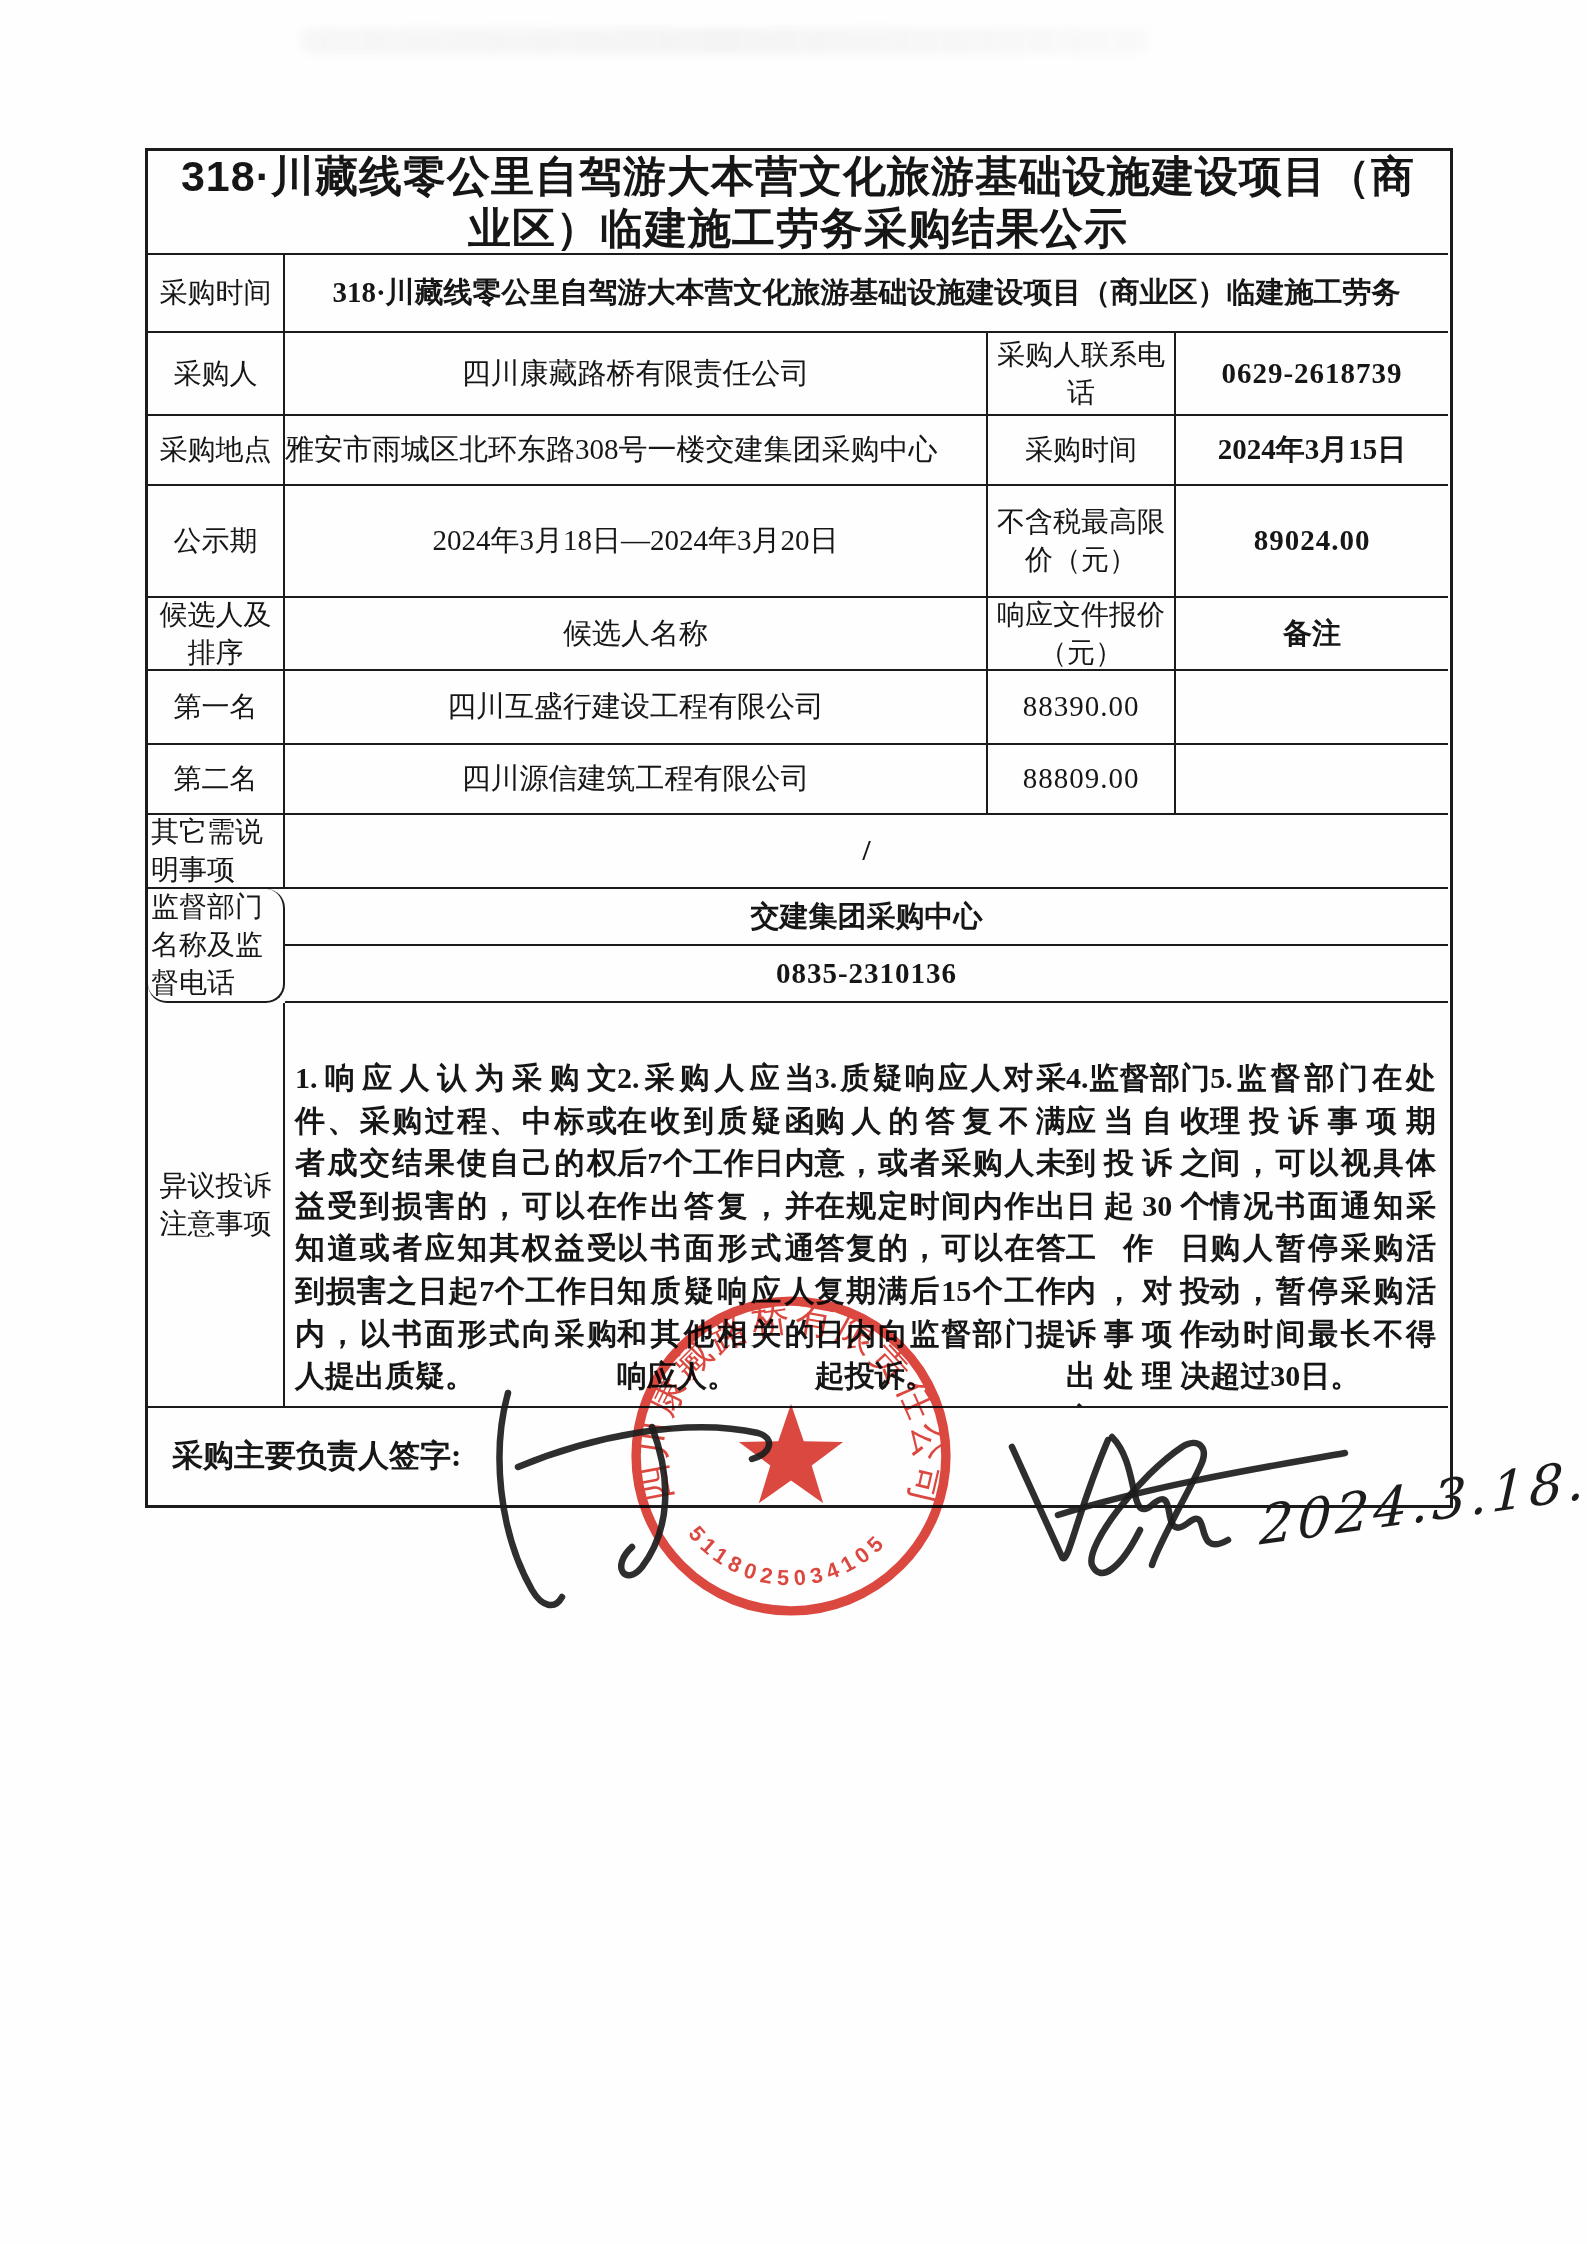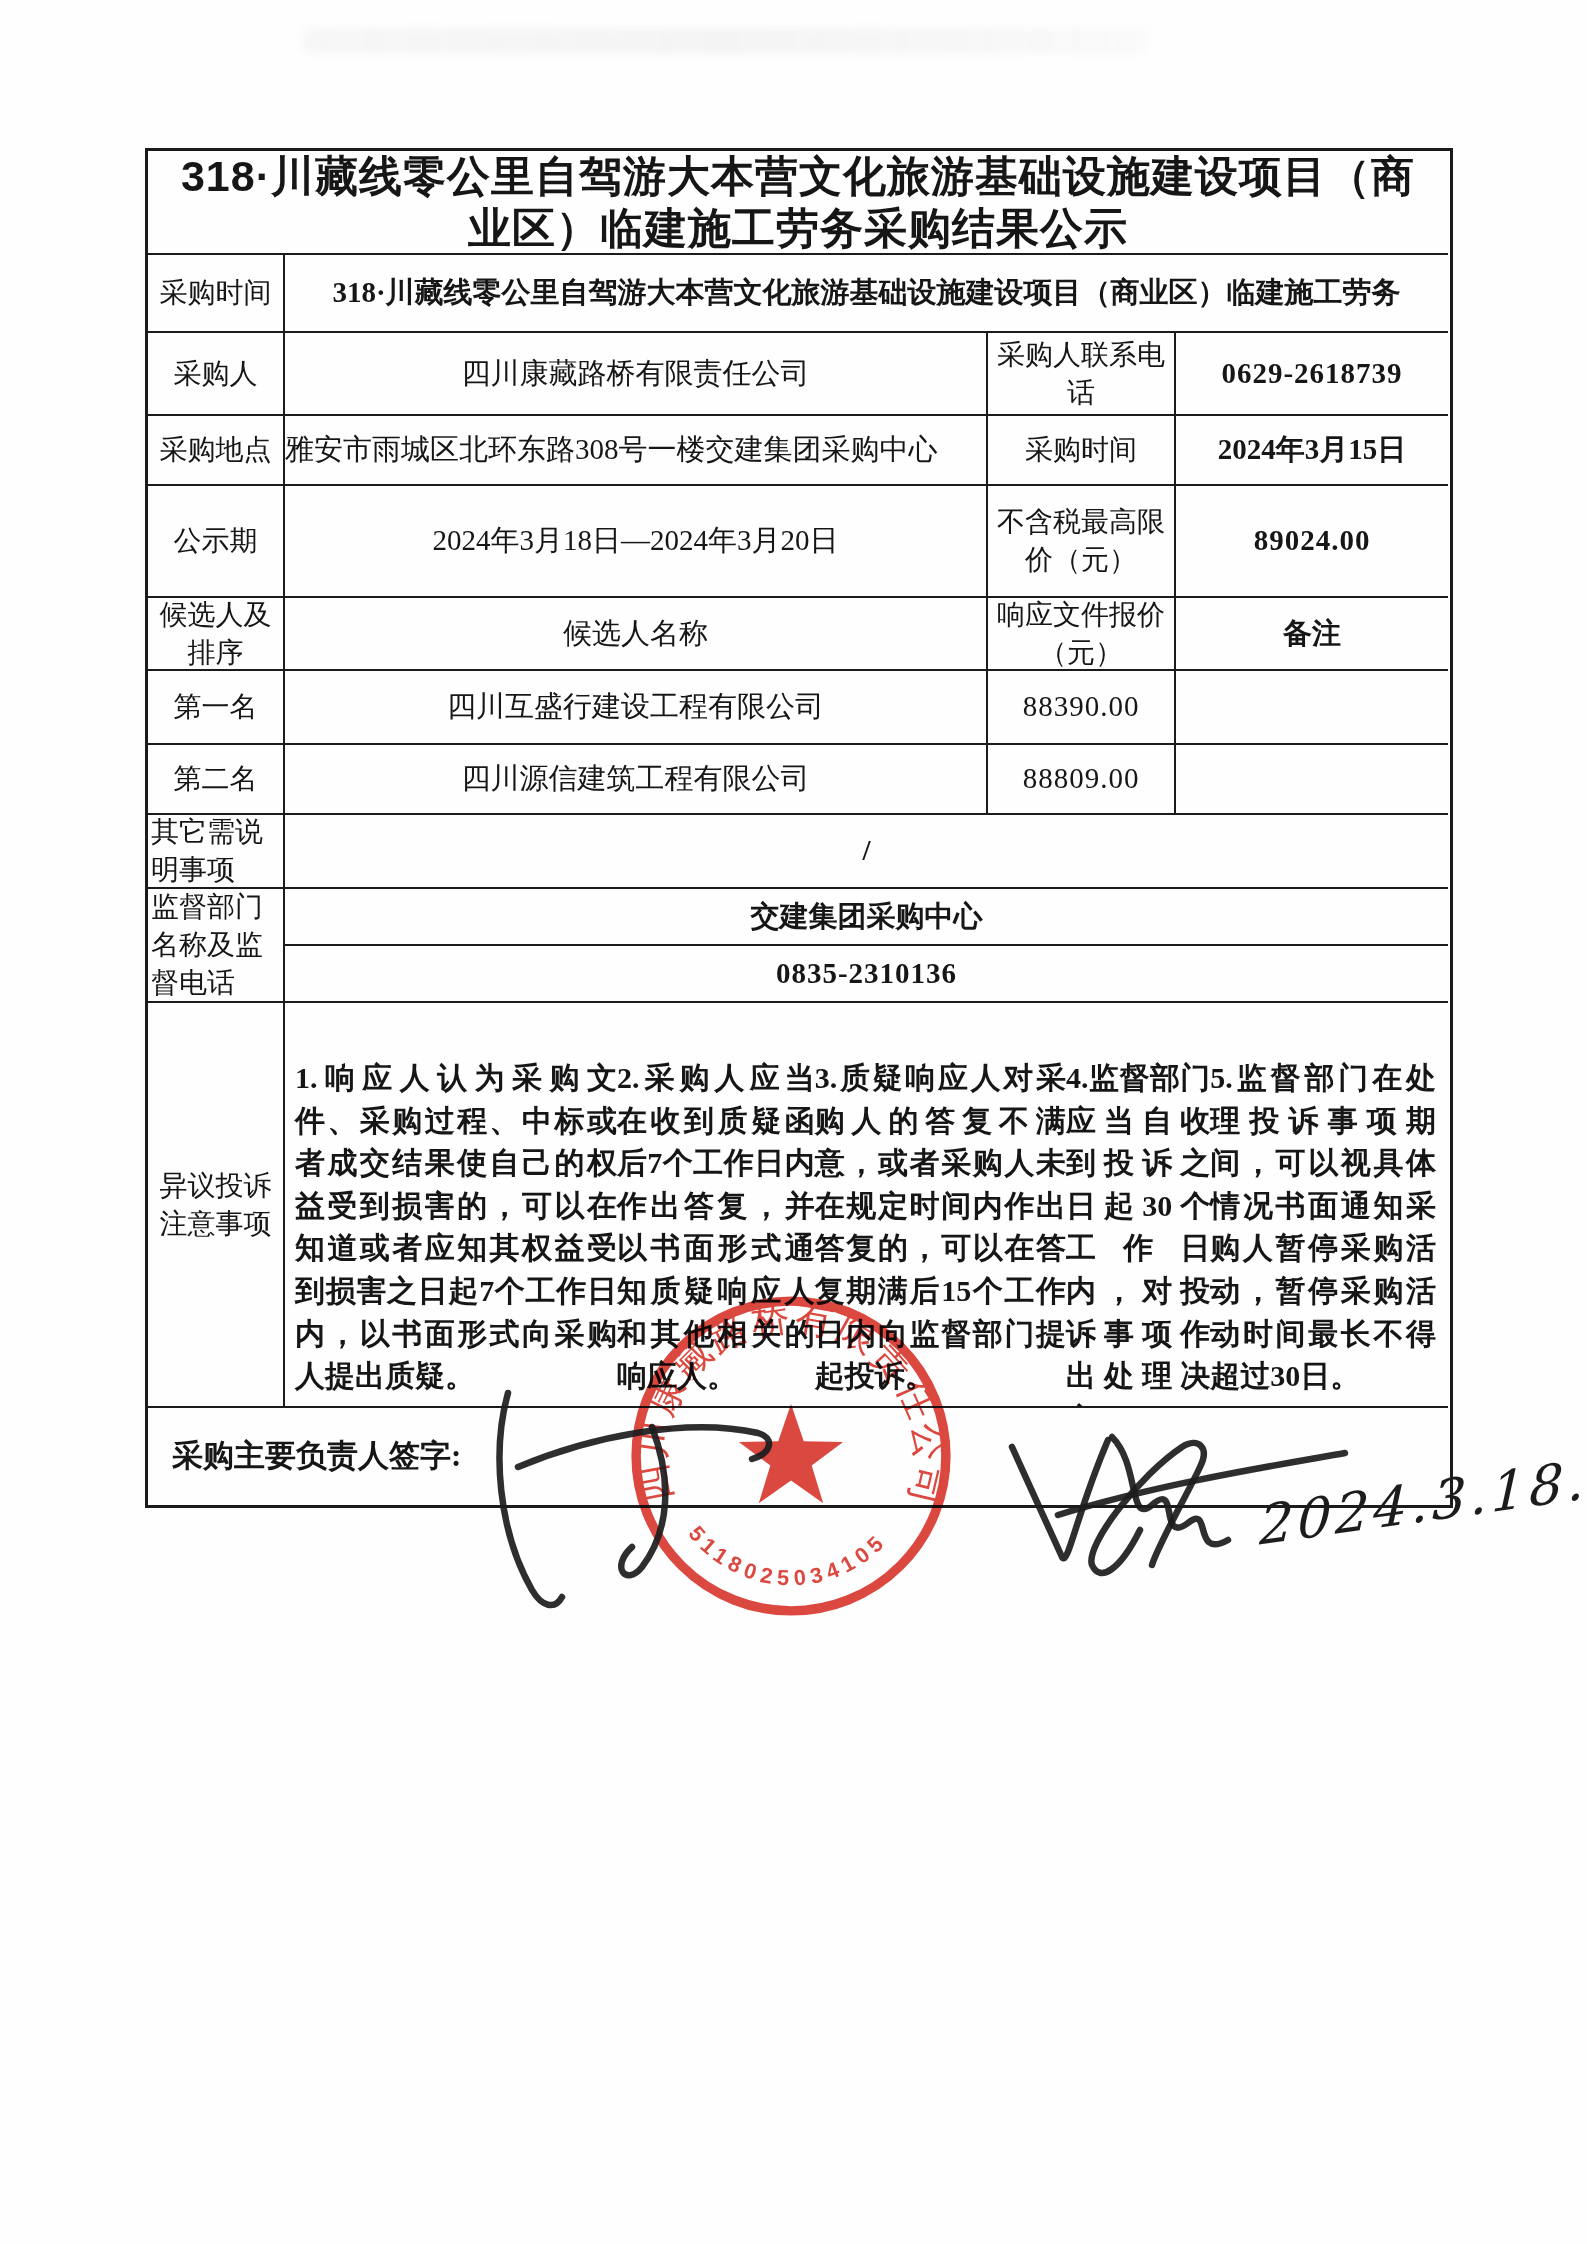--- a/index.html
+++ b/index.html
@@ -33,21 +33,21 @@
     grid-column:1 / 5;
     font-family:"Liberation Sans","DejaVu Sans",sans-serif;
     font-weight:700; font-size:43px; line-height:1.22;
     letter-spacing:1px; padding:0 18px;
   }
   .label { font-size:28px; padding:2px 3px; line-height:1.35; }
   .span3 { grid-column:2 / 5; }
   .left-pad { justify-content:flex-start; text-align:left; }
   .num { letter-spacing:1px; }
 
-  .sup-label { grid-row:10 / span 2; }
+  .sup-label { grid-row:10 / span 2;border-radius:19px; }
 
   .notice-cell {
     grid-column:2 / 5;
     flex-direction:row; align-items:flex-start; justify-content:center;
     text-align:left; font-size:30px; line-height:1.42; padding:6px 12px 10px 10px;margin-top:48px;
   }
   .notice-cell p { text-align:justify; }
 
   .sign-cell {
     grid-column:1 / 5;

